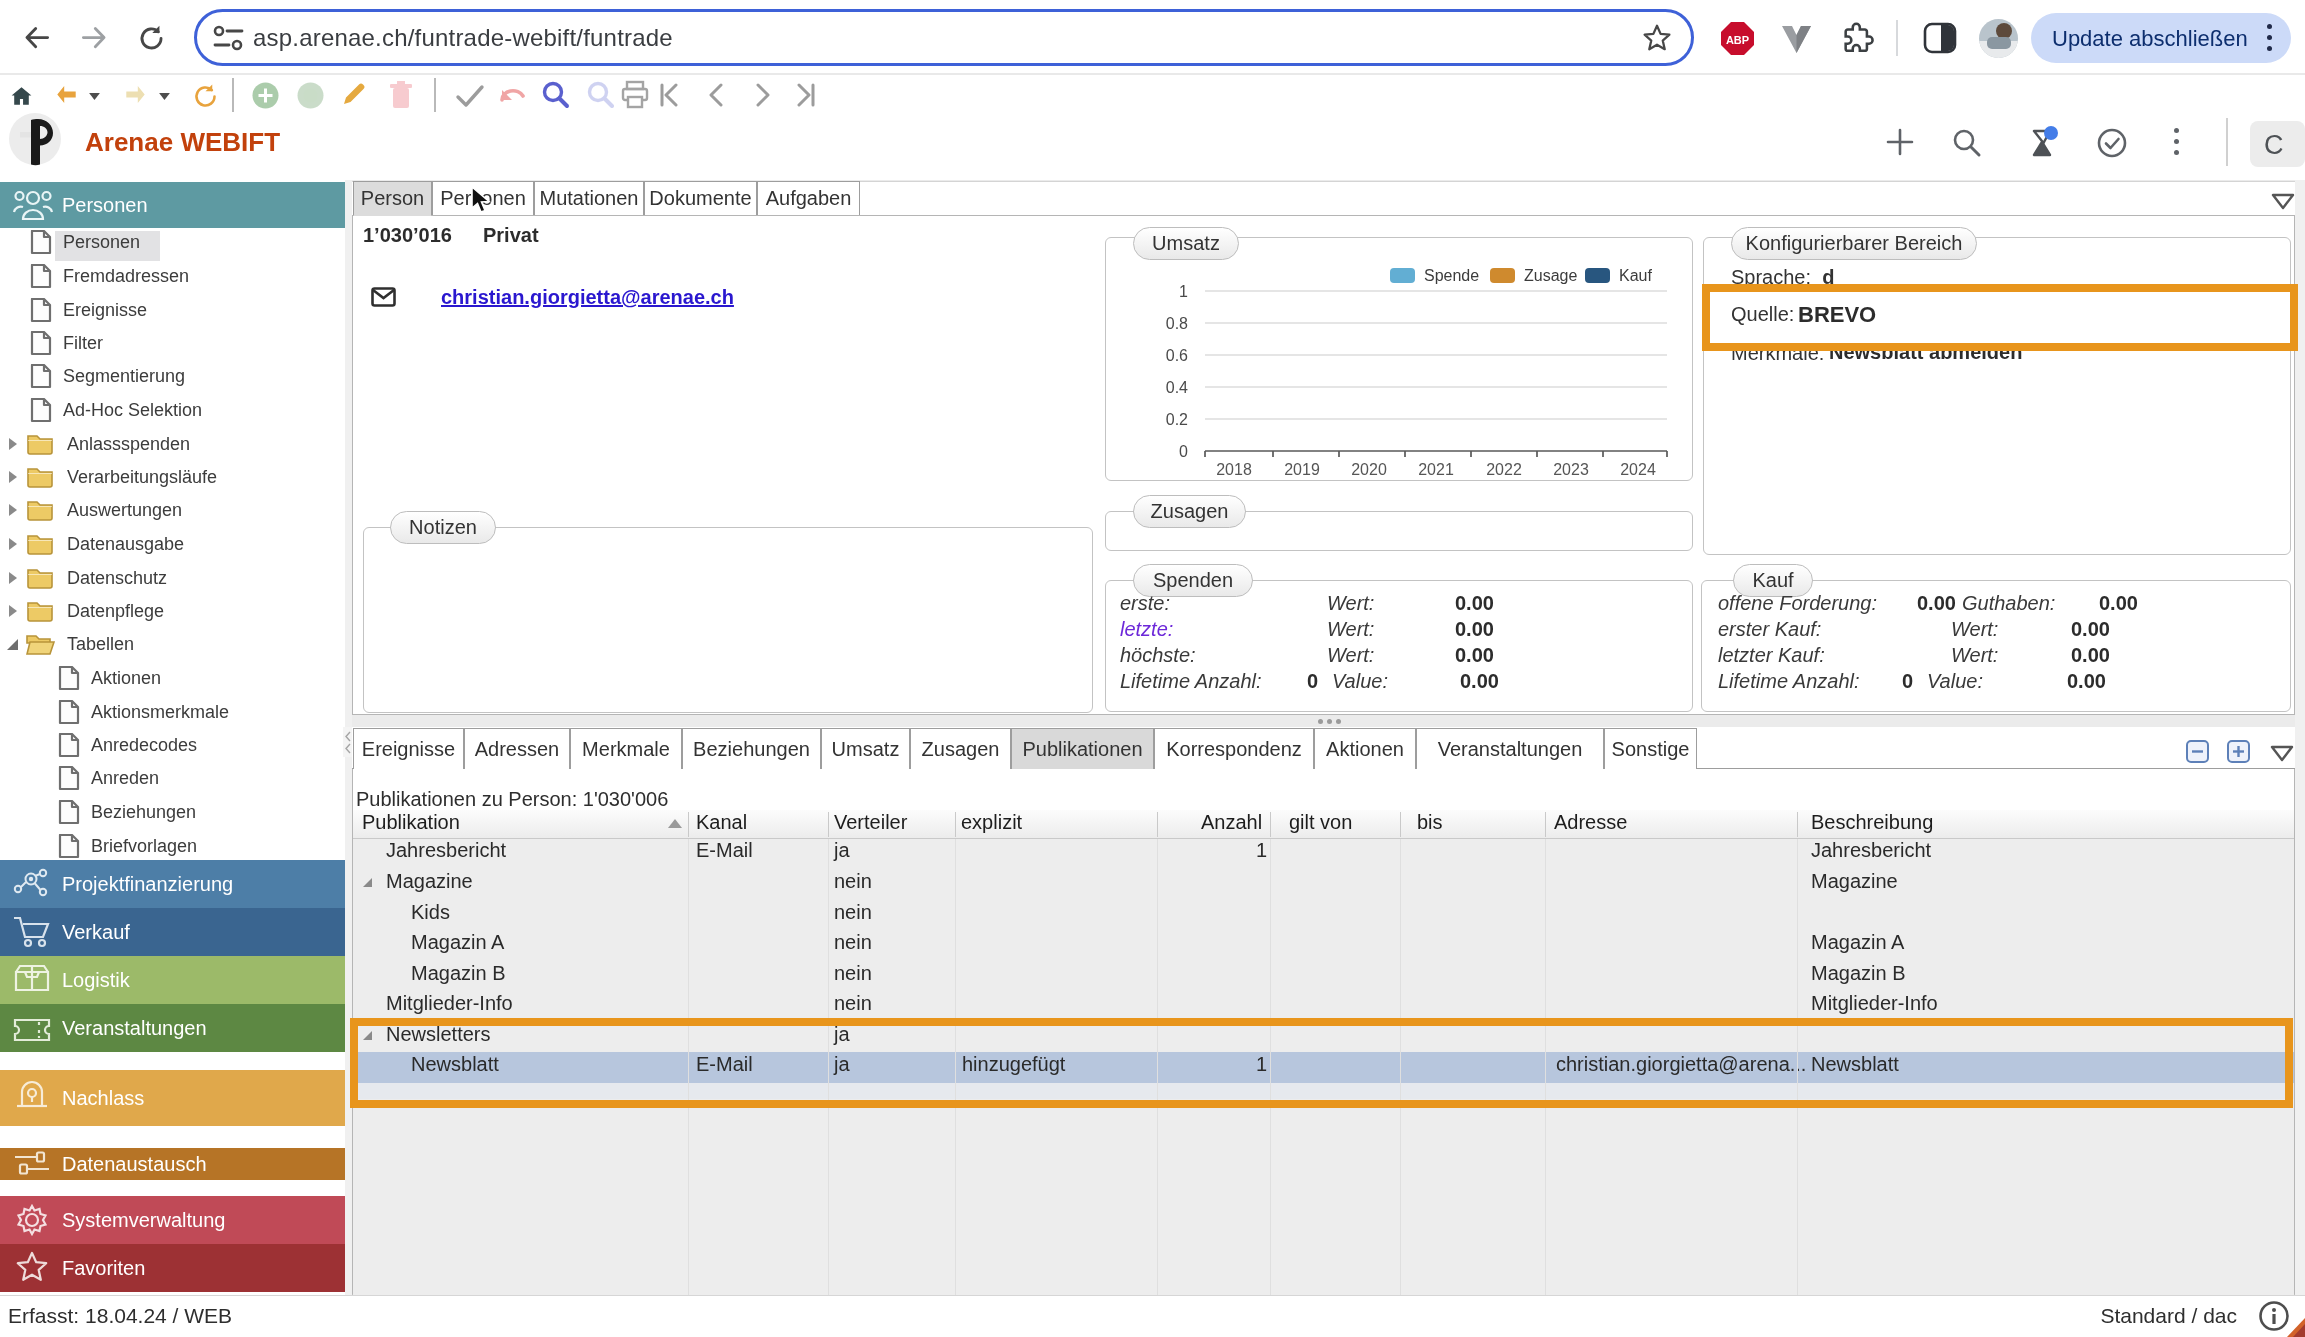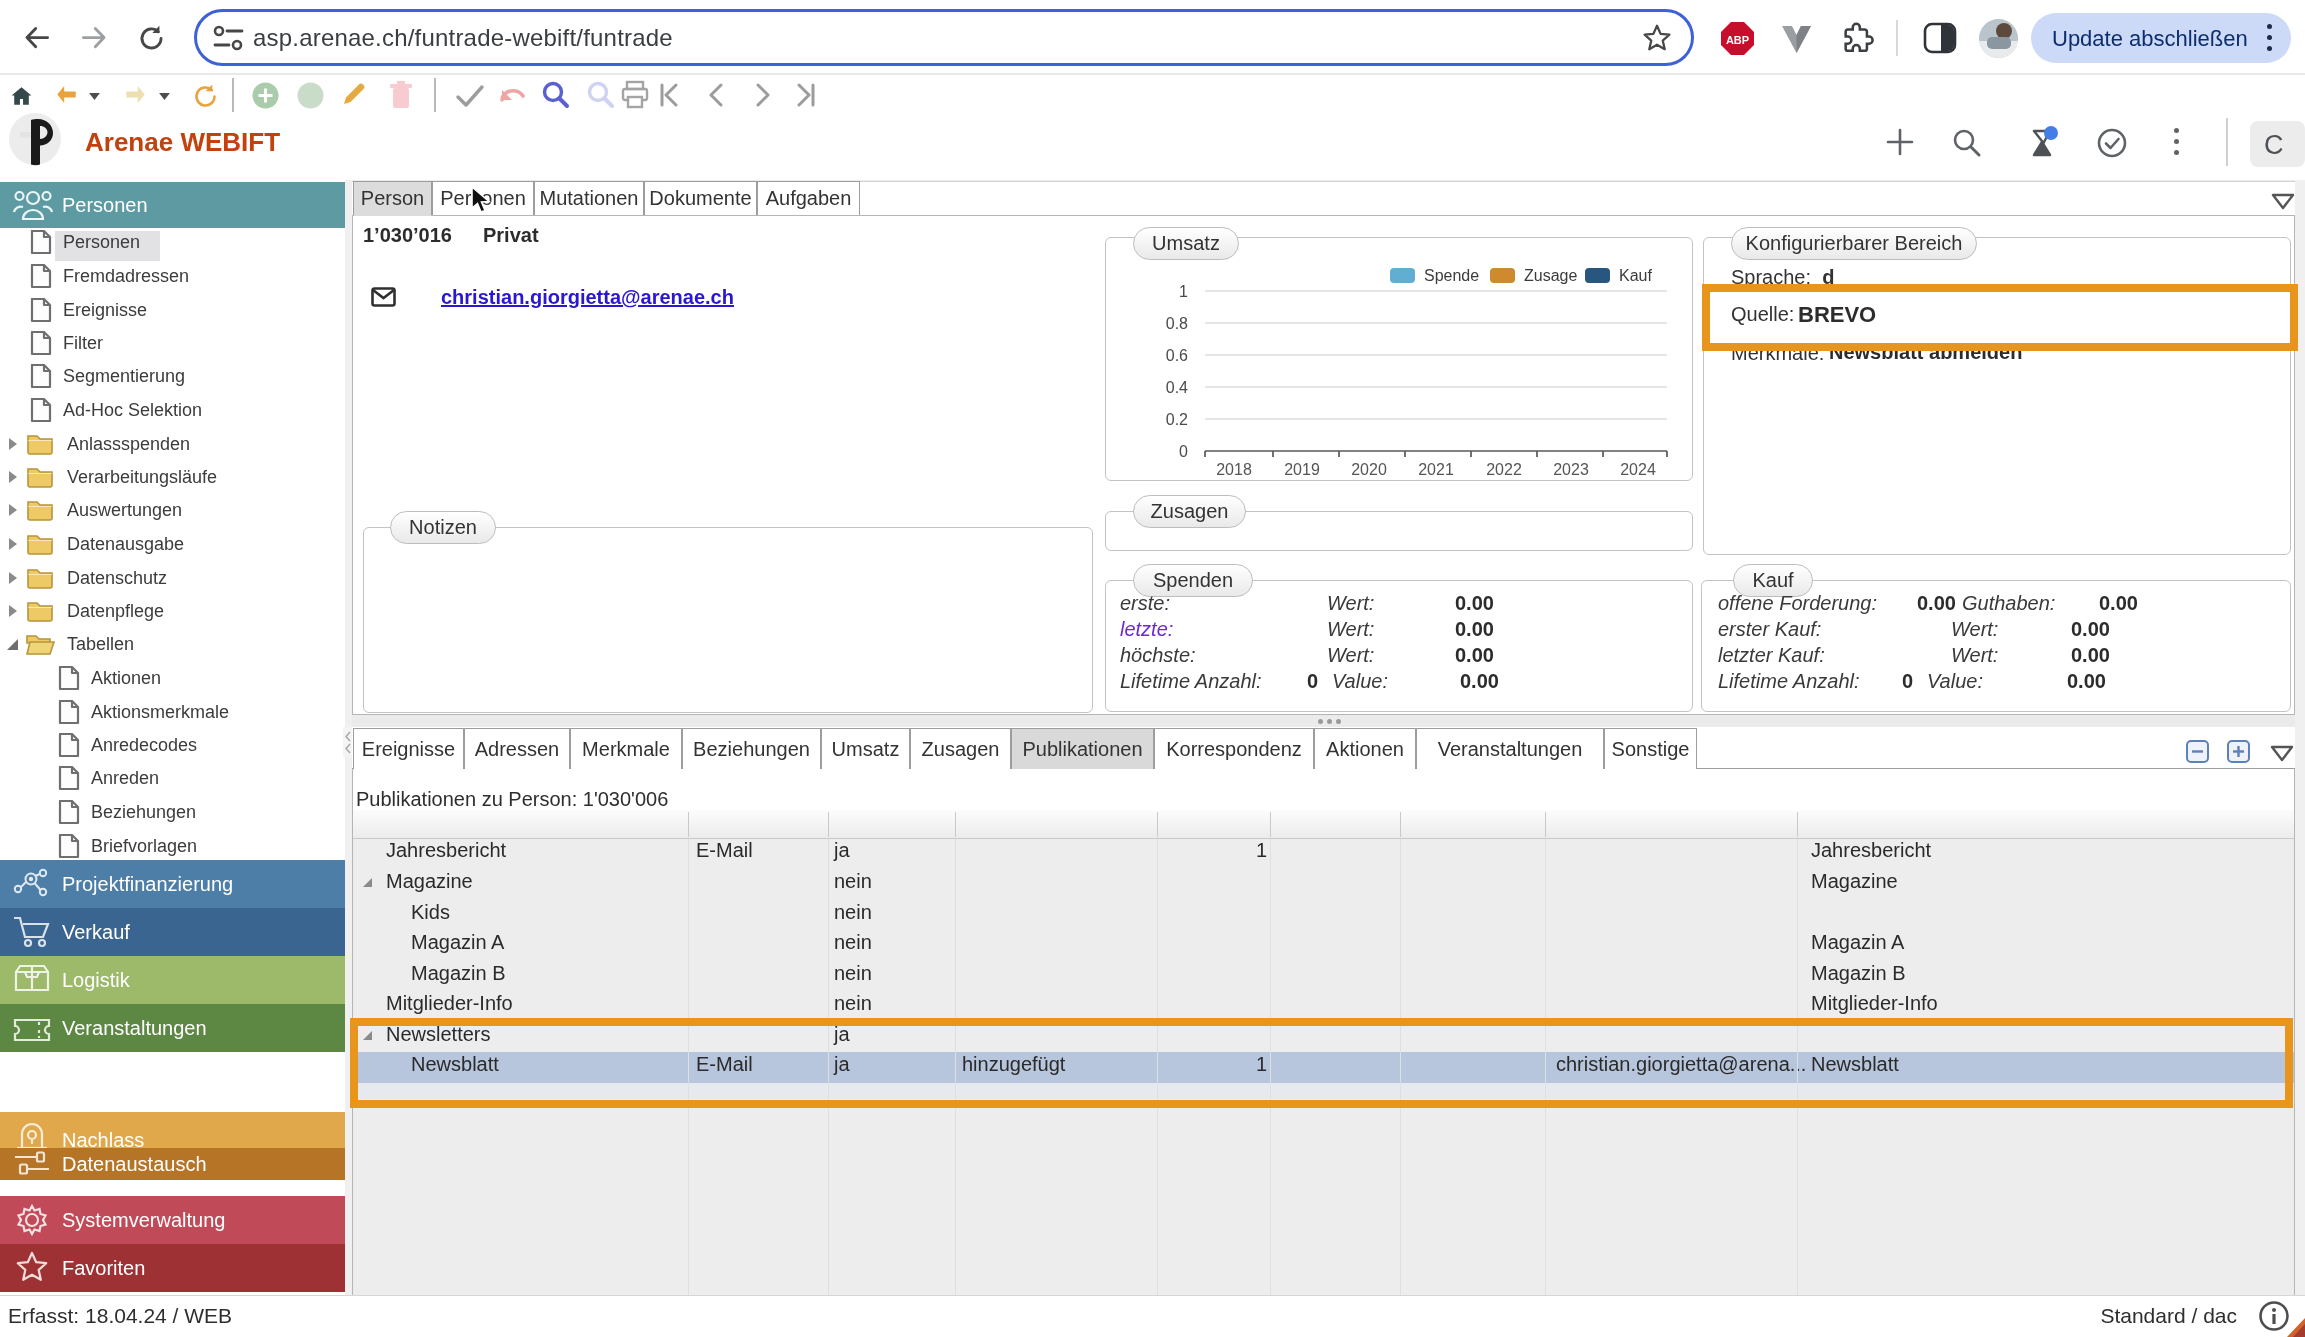--- a/index.html
+++ b/index.html
@@ -395,21 +395,21 @@
 <div class="snav" style="top:1004px;height:48px;background:#5d8843">
   <svg style="left:12px" width="40" height="36" viewBox="0 0 40 36">
     <g stroke="#e3ecd9" stroke-width="2.2" fill="none">
       <path d="M3 10 h34 v6 a4 4 0 0 0 0 8 v6 h-34 v-6 a4 4 0 0 0 0 -8 z"></path>
       <line x1="27" y1="12" x2="27" y2="16" stroke-dasharray="3 3"></line>
       <line x1="27" y1="20" x2="27" y2="28" stroke-dasharray="3 3"></line>
     </g>
   </svg>
   <span class="lbl">Veranstaltungen</span>
 </div>
-<div class="snav" style="top:1112px;height:56px;background:#e0a84b">
+<div class="snav" style="top:1070px;height:56px;background:#e0a84b">
   <svg style="left:12px" width="40" height="36" viewBox="0 0 40 36">
     <g stroke="#f7ecd8" stroke-width="2.2" fill="none">
       <path d="M10 26 v-14 a10 10 0 0 1 20 0 v14"></path>
       <line x1="5" y1="26" x2="35" y2="26"></line>
       <circle cx="20" cy="13" r="4"></circle>
       <line x1="20" y1="17" x2="20" y2="22"></line>
     </g>
   </svg>
   <span class="lbl">Nachlass</span>
 </div>
@@ -577,20 +577,34 @@
   <line x1="6" y1="11.5" x2="17" y2="11.5" stroke="#5d80b8" stroke-width="2.4"></line>
   <line x1="11.5" y1="6" x2="11.5" y2="17" stroke="#5d80b8" stroke-width="2.4"></line>
 </svg>
 <svg class="ab" style="left:2270px;top:745px" width="24" height="17" viewBox="0 0 24 17">
       <path d="M2 2 h20 l-10 13 z" fill="none" stroke="#555" stroke-width="2.4" stroke-linejoin="round"></path>
     </svg>
 
 <div class="ab txt" style="left:356px;top:788px;font-size:20px;color:#2e2e2e">Publikationen zu Person: 1'030'006</div>
 
 <div class="ab" style="left:353px;top:810px;width:1941px;height:29px;background:linear-gradient(#fcfcfc,#ececec);border-bottom:1px solid #c9c9c9"></div>
+<div class="ab" style="left:353px;top:810px;width:1941px;height:29px">
+  <div style="position:absolute;left:9px;top:1px;font-size:20px;color:#1d1d1d">Publikation</div>
+  <div style="position:absolute;left:343px;top:1px;font-size:20px;color:#1d1d1d">Kanal</div>
+  <div style="position:absolute;left:481px;top:1px;font-size:20px;color:#1d1d1d">Verteiler</div>
+  <div style="position:absolute;left:608px;top:1px;font-size:20px;color:#1d1d1d">explizit</div>
+  <div style="position:absolute;left:848px;top:1px;font-size:20px;color:#1d1d1d">Anzahl</div>
+  <div style="position:absolute;left:936px;top:1px;font-size:20px;color:#1d1d1d">gilt von</div>
+  <div style="position:absolute;left:1064px;top:1px;font-size:20px;color:#1d1d1d">bis</div>
+  <div style="position:absolute;left:1201px;top:1px;font-size:20px;color:#1d1d1d">Adresse</div>
+  <div style="position:absolute;left:1458px;top:1px;font-size:20px;color:#1d1d1d">Beschreibung</div>
+  <svg style="position:absolute;left:314px;top:8px" width="16" height="11" viewBox="0 0 16 11">
+        <path d="M8 1 L15 10 H1 z" fill="#9a9a9a"></path>
+      </svg>
+</div>
 
 <div class="ab" style="left:688px;top:812px;width:1px;height:25px;background:#c9c9c9"></div>
 <div class="ab" style="left:828px;top:812px;width:1px;height:25px;background:#c9c9c9"></div>
 <div class="ab" style="left:955px;top:812px;width:1px;height:25px;background:#c9c9c9"></div>
 <div class="ab" style="left:1157px;top:812px;width:1px;height:25px;background:#c9c9c9"></div>
 <div class="ab" style="left:1270px;top:812px;width:1px;height:25px;background:#c9c9c9"></div>
 <div class="ab" style="left:1400px;top:812px;width:1px;height:25px;background:#c9c9c9"></div>
 <div class="ab" style="left:1545px;top:812px;width:1px;height:25px;background:#c9c9c9"></div>
 <div class="ab" style="left:1797px;top:812px;width:1px;height:25px;background:#c9c9c9"></div>
 

